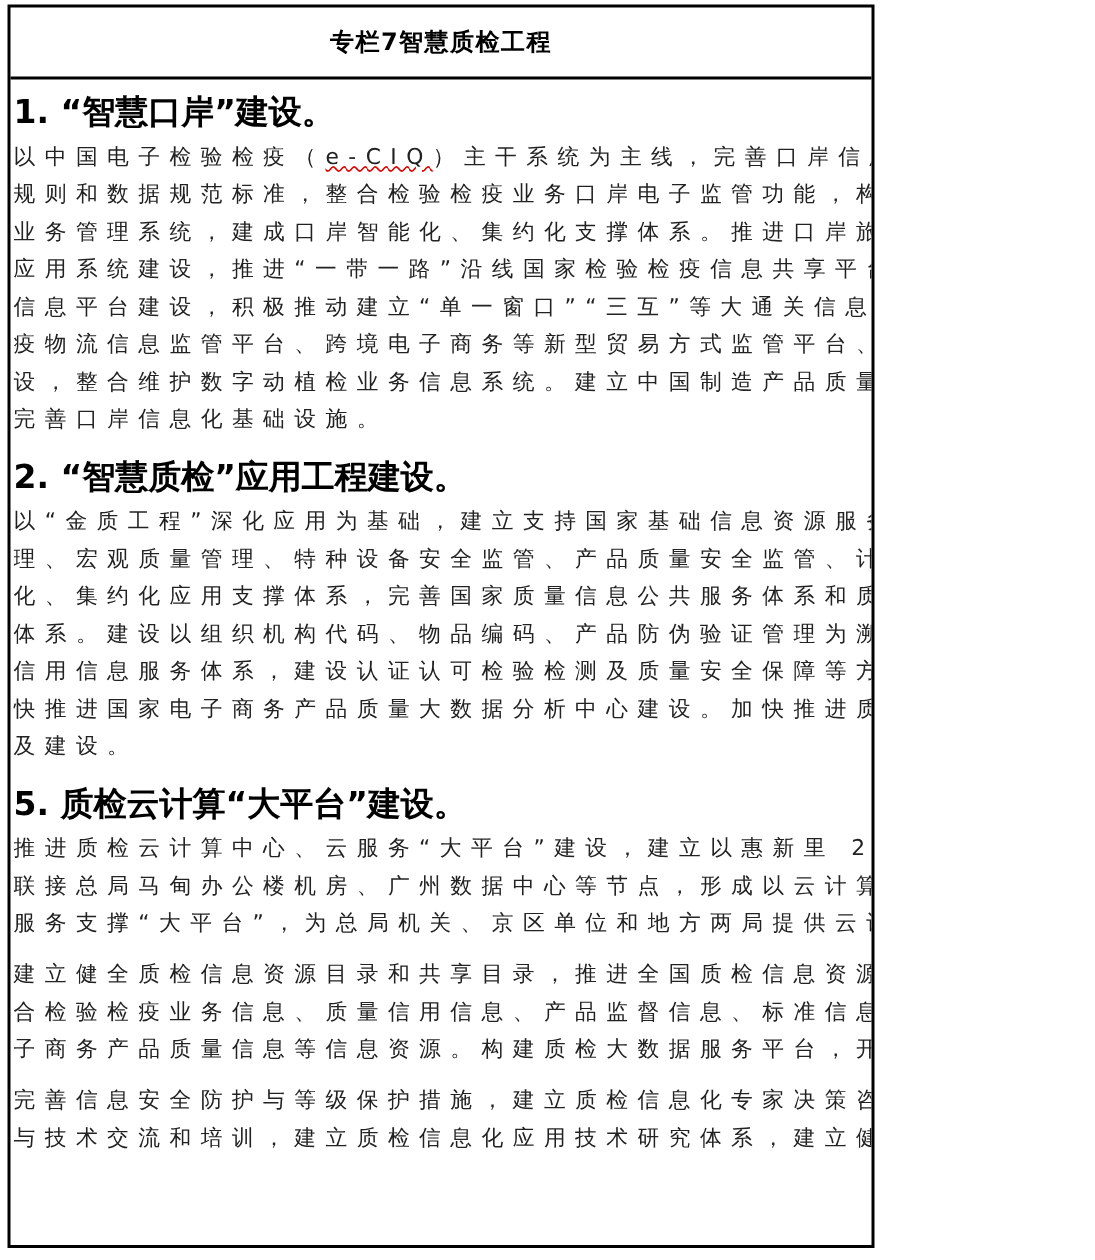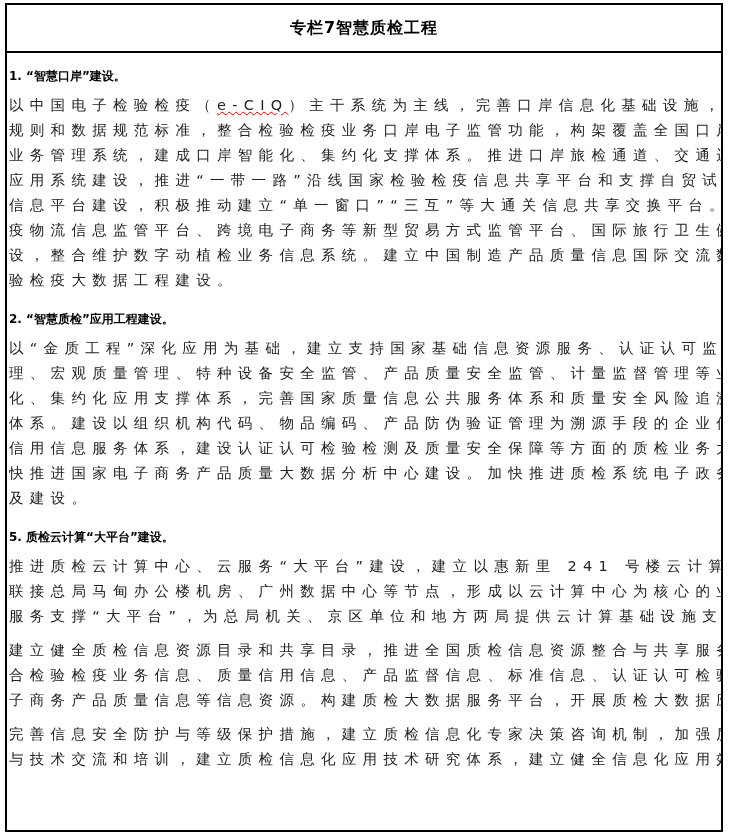--- a/index.html
+++ b/index.html
@@ -1,26 +1,26 @@
 <!DOCTYPE html>
 <html><head>
 <meta charset="utf-8">
 <style>
   html, body { margin: 0; padding: 0; background: #ffffff; }
   body { width: 730px; height: 840px; position: relative; overflow: hidden;
          font-family: "DejaVu Serif", "Liberation Serif", serif; color: #000; }
-  .box { position: absolute; left: 5px; top: 3px; width: 718px; height: 829px;
+  .box { position: absolute; left: 5px; top: 3px; width: 578px; height: 829px;
          border: 2px solid #000; box-sizing: border-box; }
   .title-row { position: absolute; left: 0; top: 0; right: 0; height: 46px;
                border-bottom: 2px solid #000; display: flex; align-items: center;
                justify-content: center; }
   .title { font-size: 16px; font-weight: bold; letter-spacing: 1px;
            font-family: "DejaVu Sans", "Liberation Sans", sans-serif; }
   .content { position: absolute; left: 2px; top: 54px; right: 0; }
-  .heading { font-size: 12px; font-weight: bold; height: 34px; line-height: 34px;
+  .heading { font-size: 22px; font-weight: bold; height: 34px; line-height: 34px;
              font-family: "DejaVu Sans", "Liberation Sans", sans-serif; white-space: nowrap; }
   .para-line { font-size: 14.5px; height: 25px; line-height: 25px; white-space: nowrap;
                letter-spacing: 6.3px; color: #222; overflow: hidden;
                font-family: "DejaVu Sans", "Liberation Sans", sans-serif; }
   .gap { height: 9px; }
   .spell { text-decoration: underline wavy #d00; text-decoration-thickness: 1px; }
 </style>
 </head>
 <body>
 
@@ -31,21 +31,21 @@
   <div class="content">
     <div>
       <div class="heading">1. “智慧口岸”建设。</div>
       <div class="para-line">以中国电子检验检疫（<span class="spell">e-CIQ</span>）主干系统为主线，完善口岸信息化基础设施，建立统一的业务</div>
       <div class="para-line">规则和数据规范标准，整合检验检疫业务口岸电子监管功能，构架覆盖全国口岸的新一代综合</div>
       <div class="para-line">业务管理系统，建成口岸智能化、集约化支撑体系。推进口岸旅检通道、交通运输工具检疫等</div>
       <div class="para-line">应用系统建设，推进“一带一路”沿线国家检验检疫信息共享平台和支撑自贸试验区业务创新</div>
       <div class="para-line">信息平台建设，积极推动建立“单一窗口”“三互”等大通关信息共享交换平台。加强检验检</div>
       <div class="para-line">疫物流信息监管平台、跨境电子商务等新型贸易方式监管平台、国际旅行卫生健康服务平台建</div>
       <div class="para-line">设，整合维护数字动植检业务信息系统。建立中国制造产品质量信息国际交流数据库，推进检</div>
-      <div class="para-line">验检疫大数据工程建设。</div>
+      <div class="para-line">完善口岸信息化基础设施。</div>
     </div>
     <div class="gap"></div>
     <div>
       <div class="heading">2. “智慧质检”应用工程建设。</div>
       <div class="para-line">以“金质工程”深化应用为基础，建立支持国家基础信息资源服务、认证认可监管、标准化管</div>
       <div class="para-line">理、宏观质量管理、特种设备安全监管、产品质量安全监管、计量监督管理等业务应用的智能</div>
       <div class="para-line">化、集约化应用支撑体系，完善国家质量信息公共服务体系和质量安全风险追溯、评价、评估</div>
       <div class="para-line">体系。建设以组织机构代码、物品编码、产品防伪验证管理为溯源手段的企业信用和产品质量</div>
       <div class="para-line">信用信息服务体系，建设认证认可检验检测及质量安全保障等方面的质检业务大数据工程，加</div>
       <div class="para-line">快推进国家电子商务产品质量大数据分析中心建设。加快推进质检系统电子政务内网统一规范</div>

